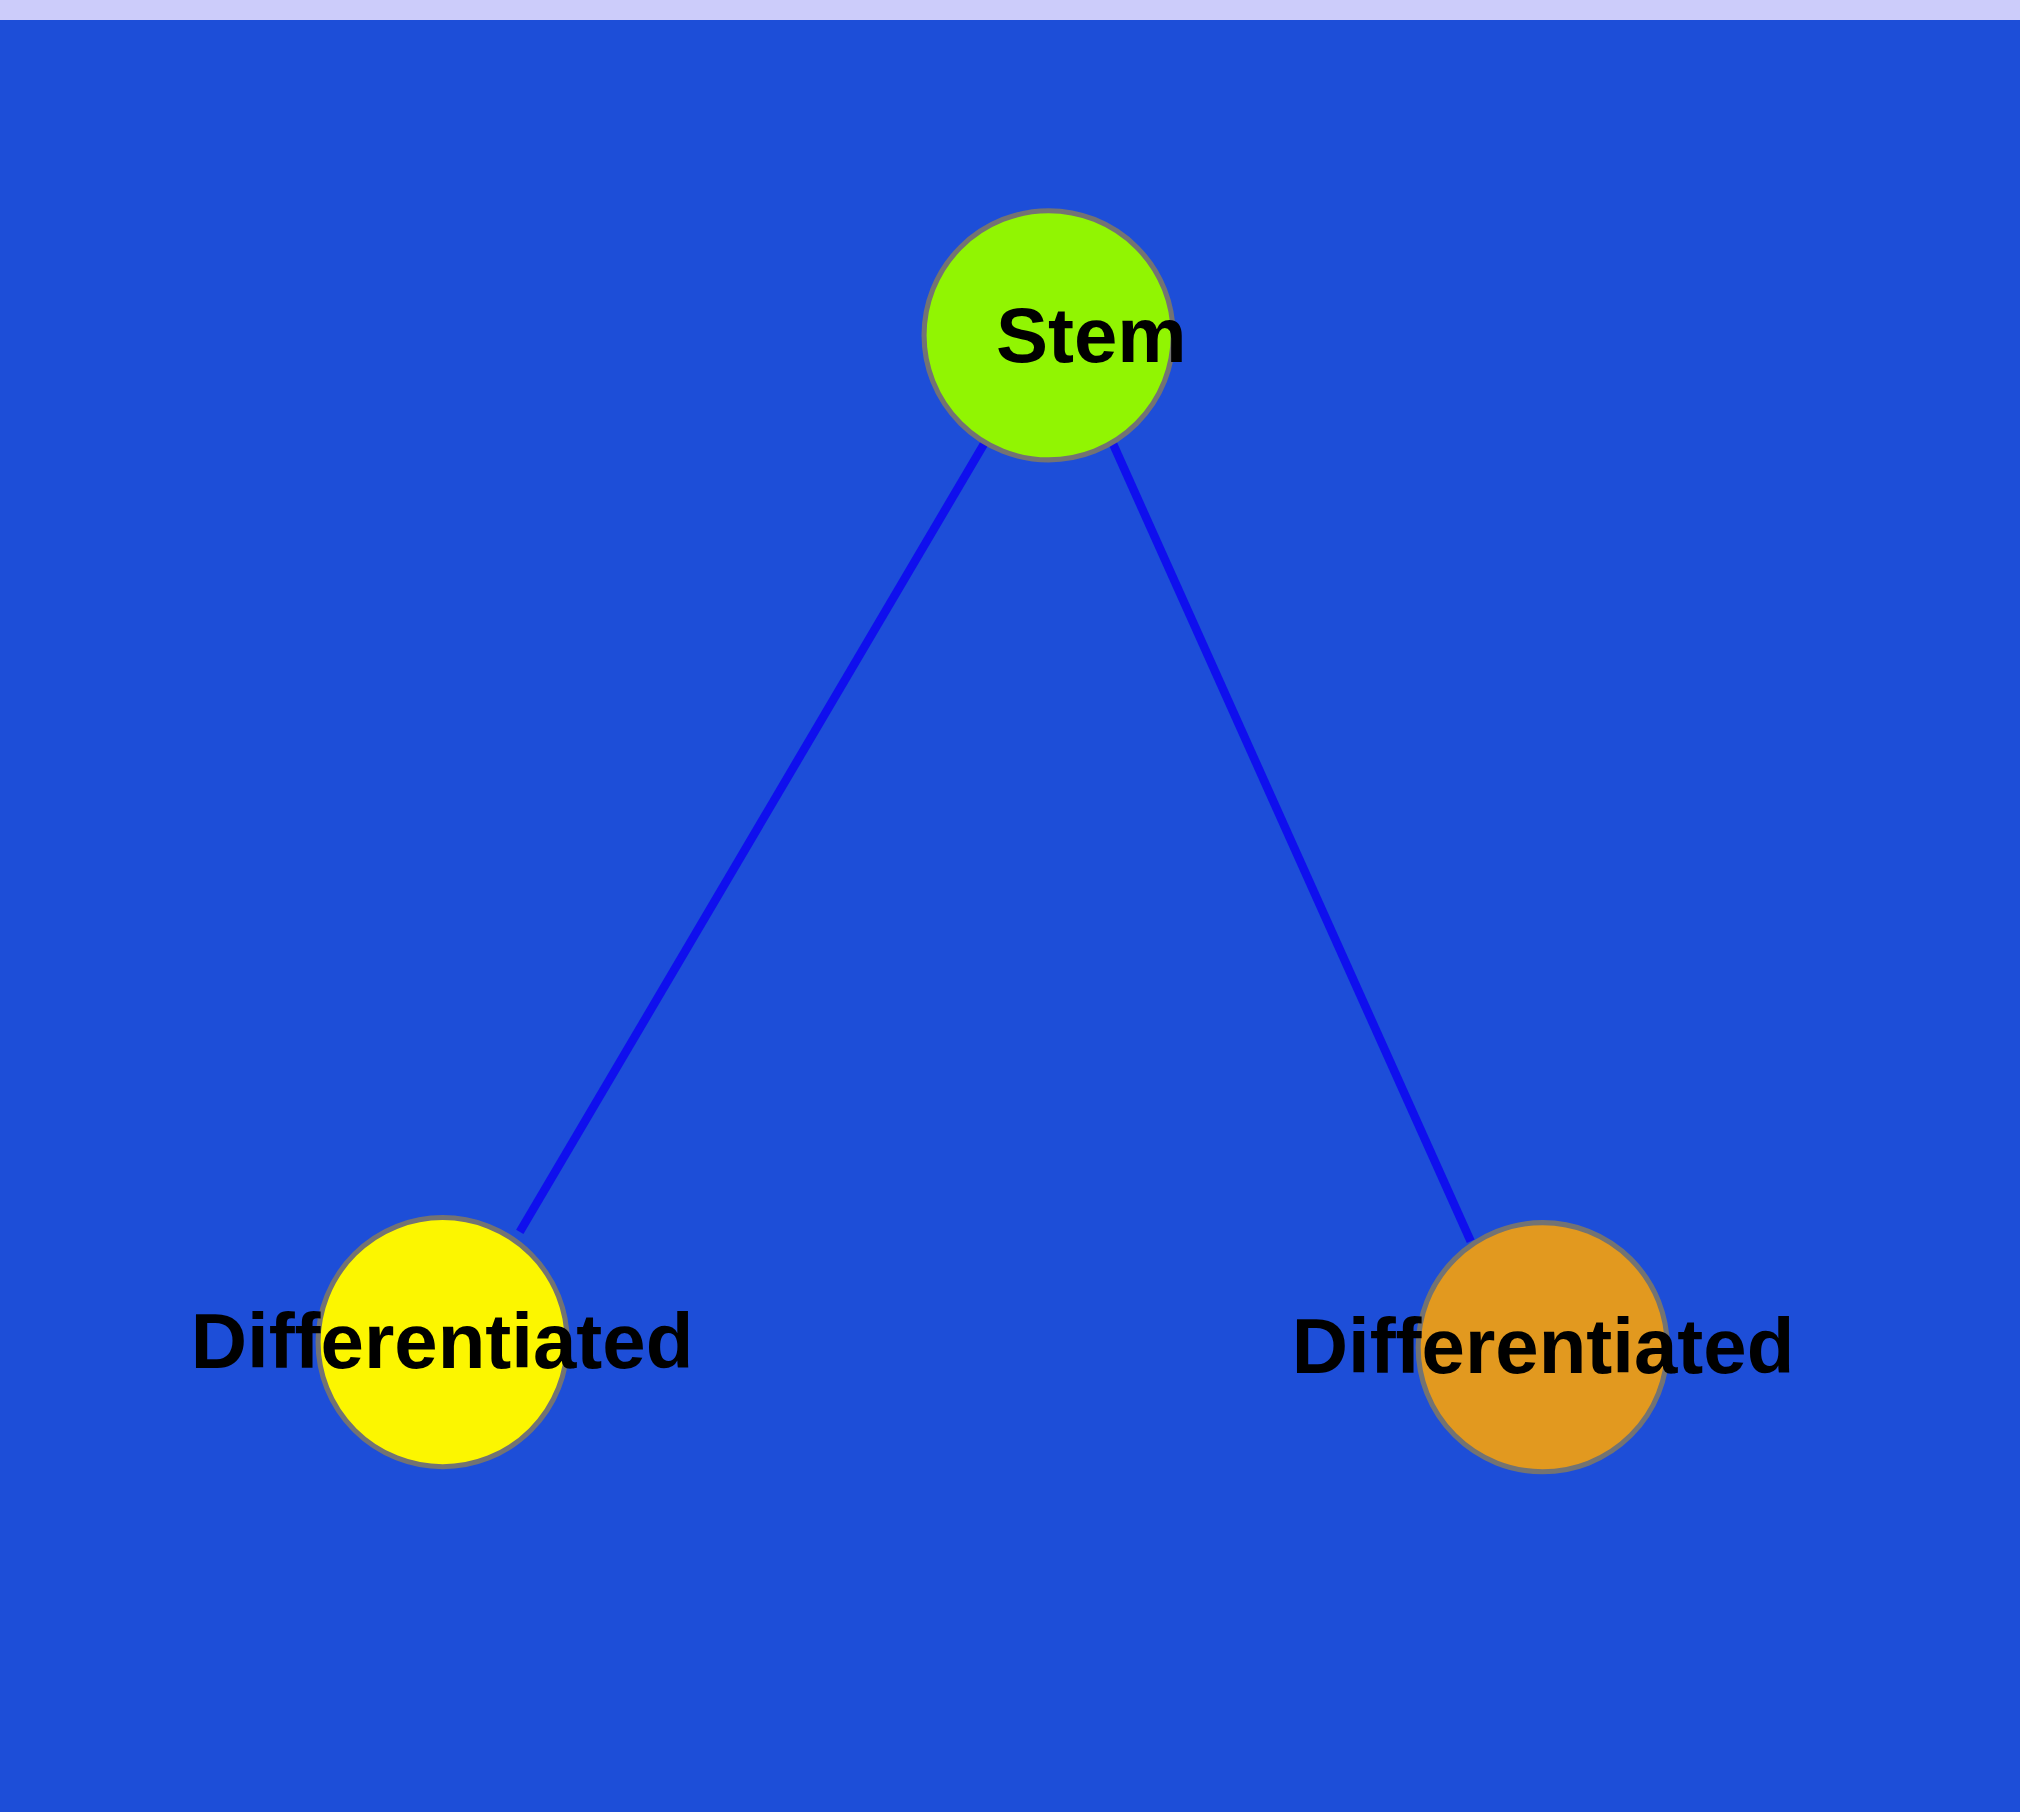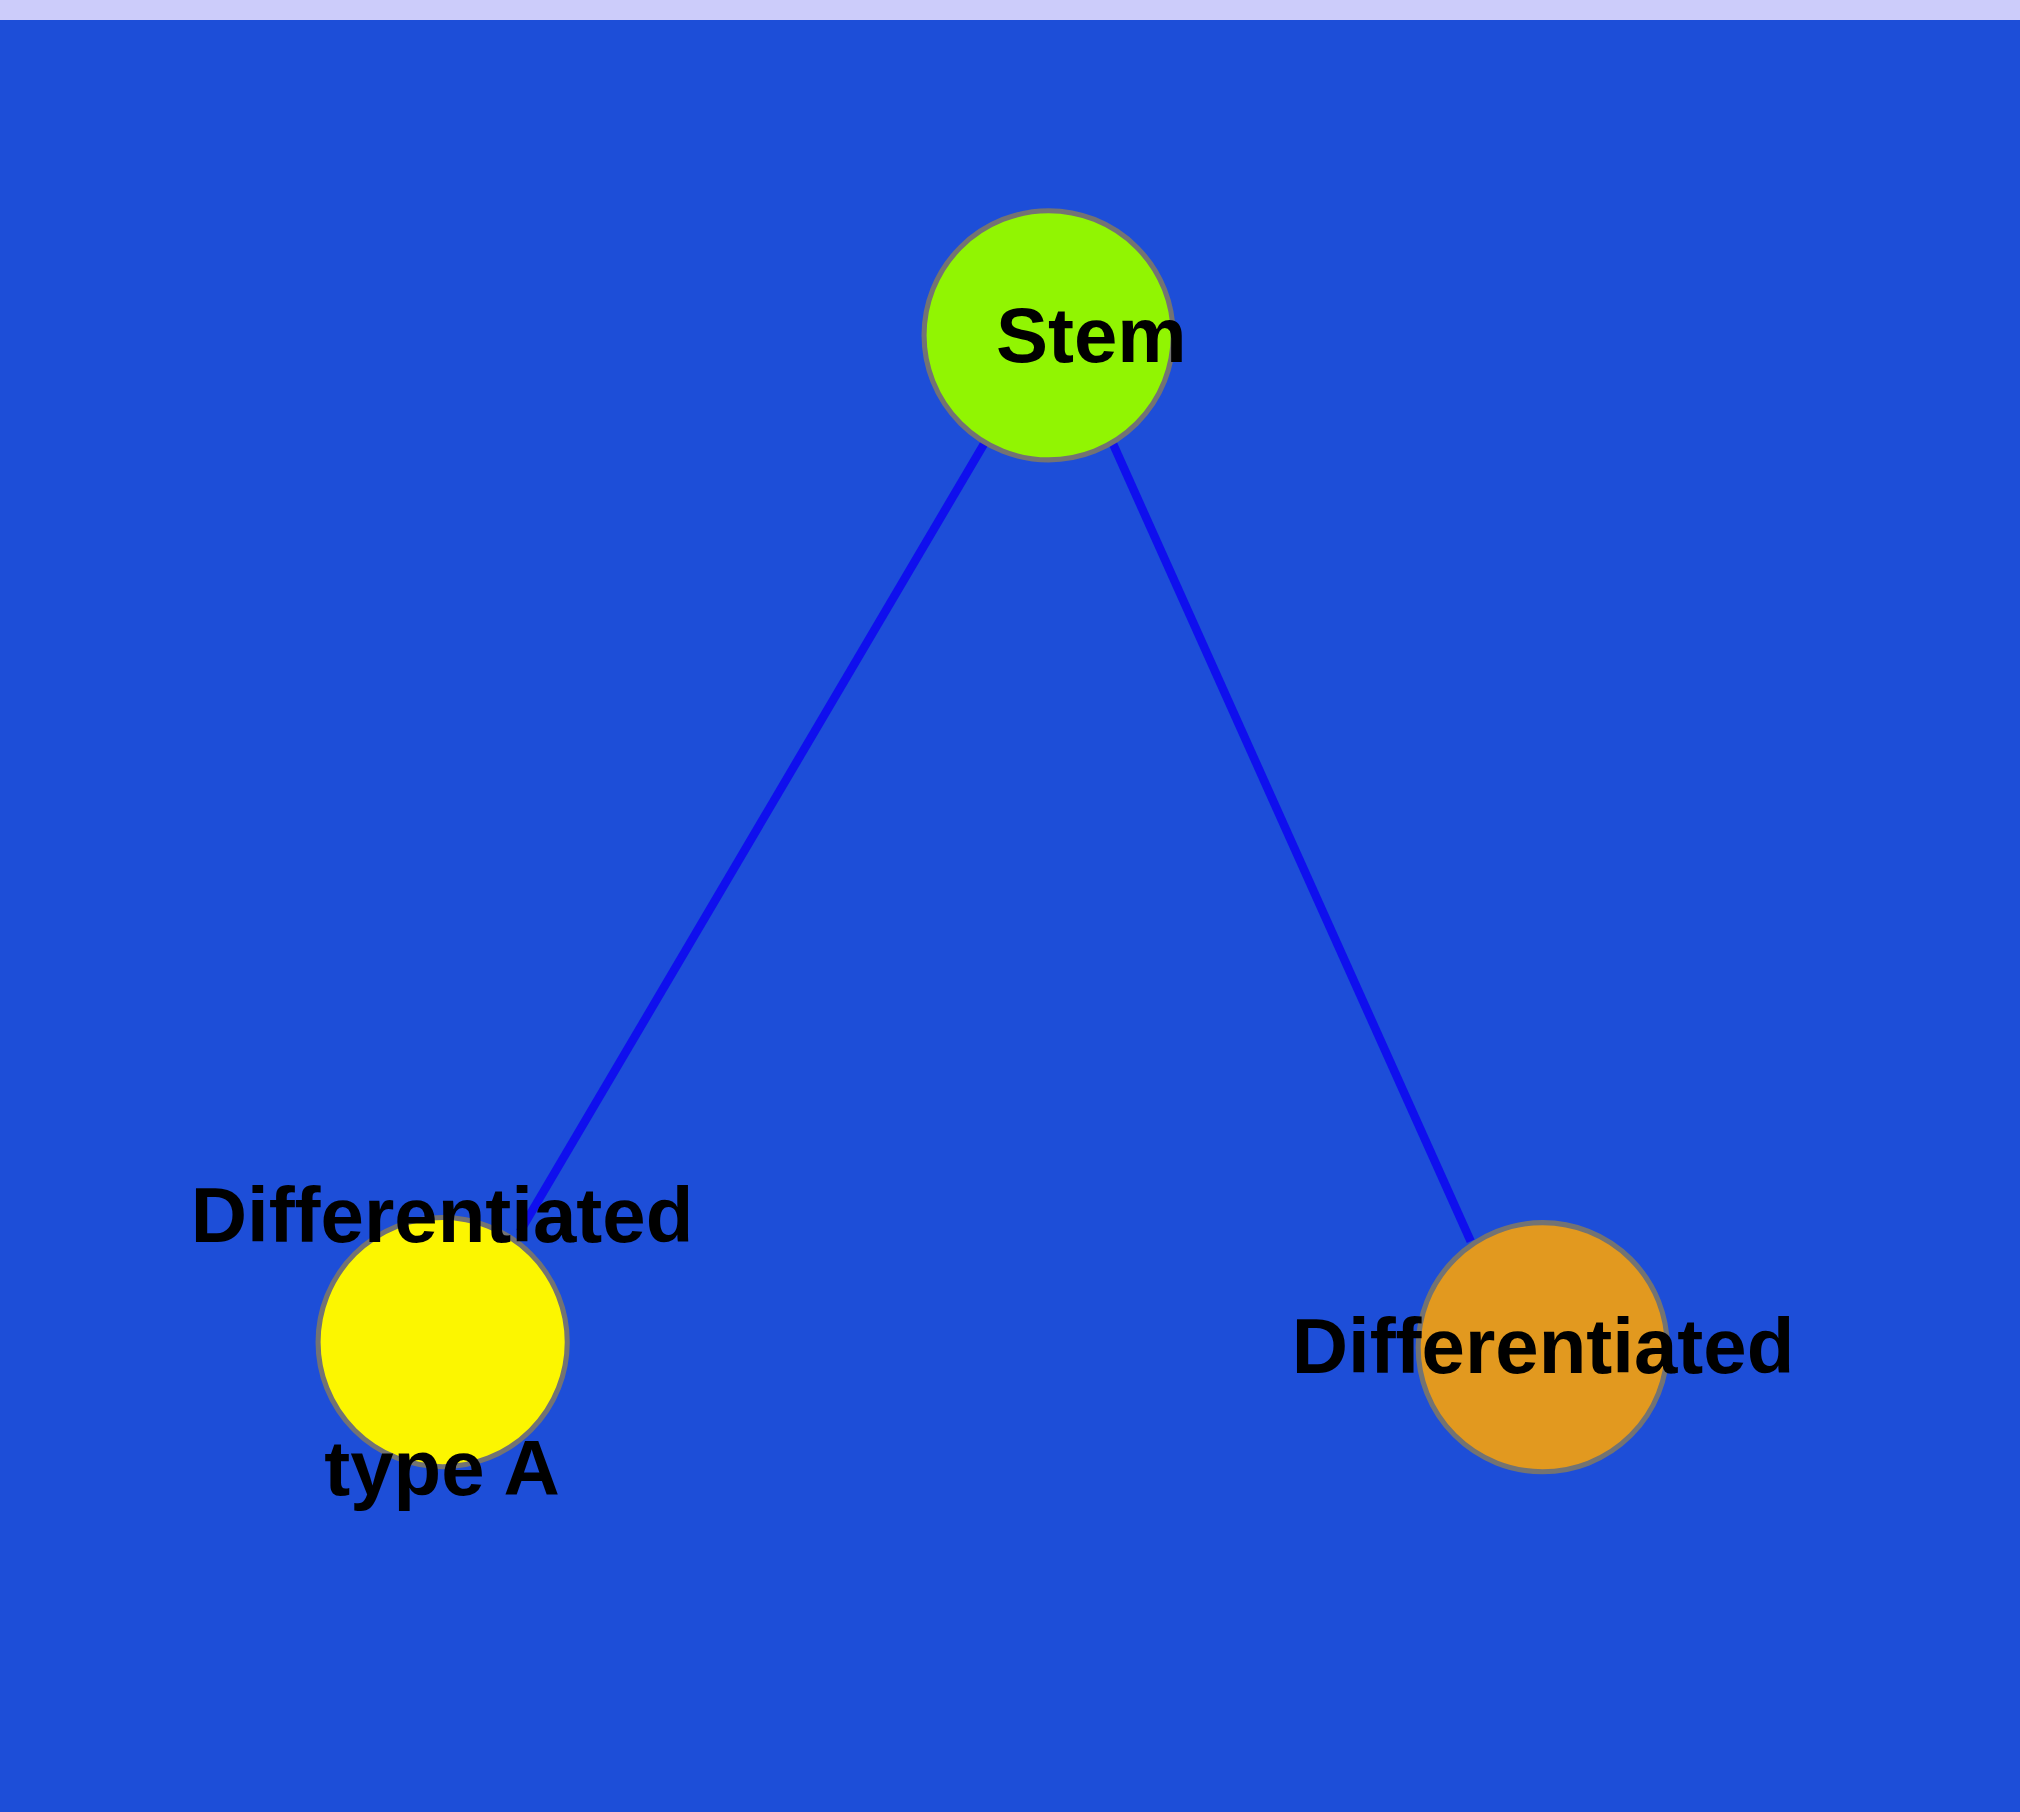--- a/index.html
+++ b/index.html
@@ -58,21 +58,20 @@
       <circle cx="1237" cy="372" r="147" fill="#91f502" stroke="#737373" stroke-width="6"></circle>
     </g>
   </svg>
 
   <div class="node-label label-stem" style="left: 1048px; top: 315px; color: rgb(0, 0, 0);">
     <span>Stem</span>
   </div>
 
   <div class="node-label label-diff-a" style="left: 442px; top: 1322px; color: rgb(0, 0, 0);">
     <div>Differentiated</div>
-    <div>type A</div>
   </div>
 
   <div class="node-label label-diff-b" style="left: 1543px; top: 1327px; color: rgb(0, 0, 0);">
     <div>Differentiated</div>
   </div>
 
 </div>
 
 
 </body></html>

